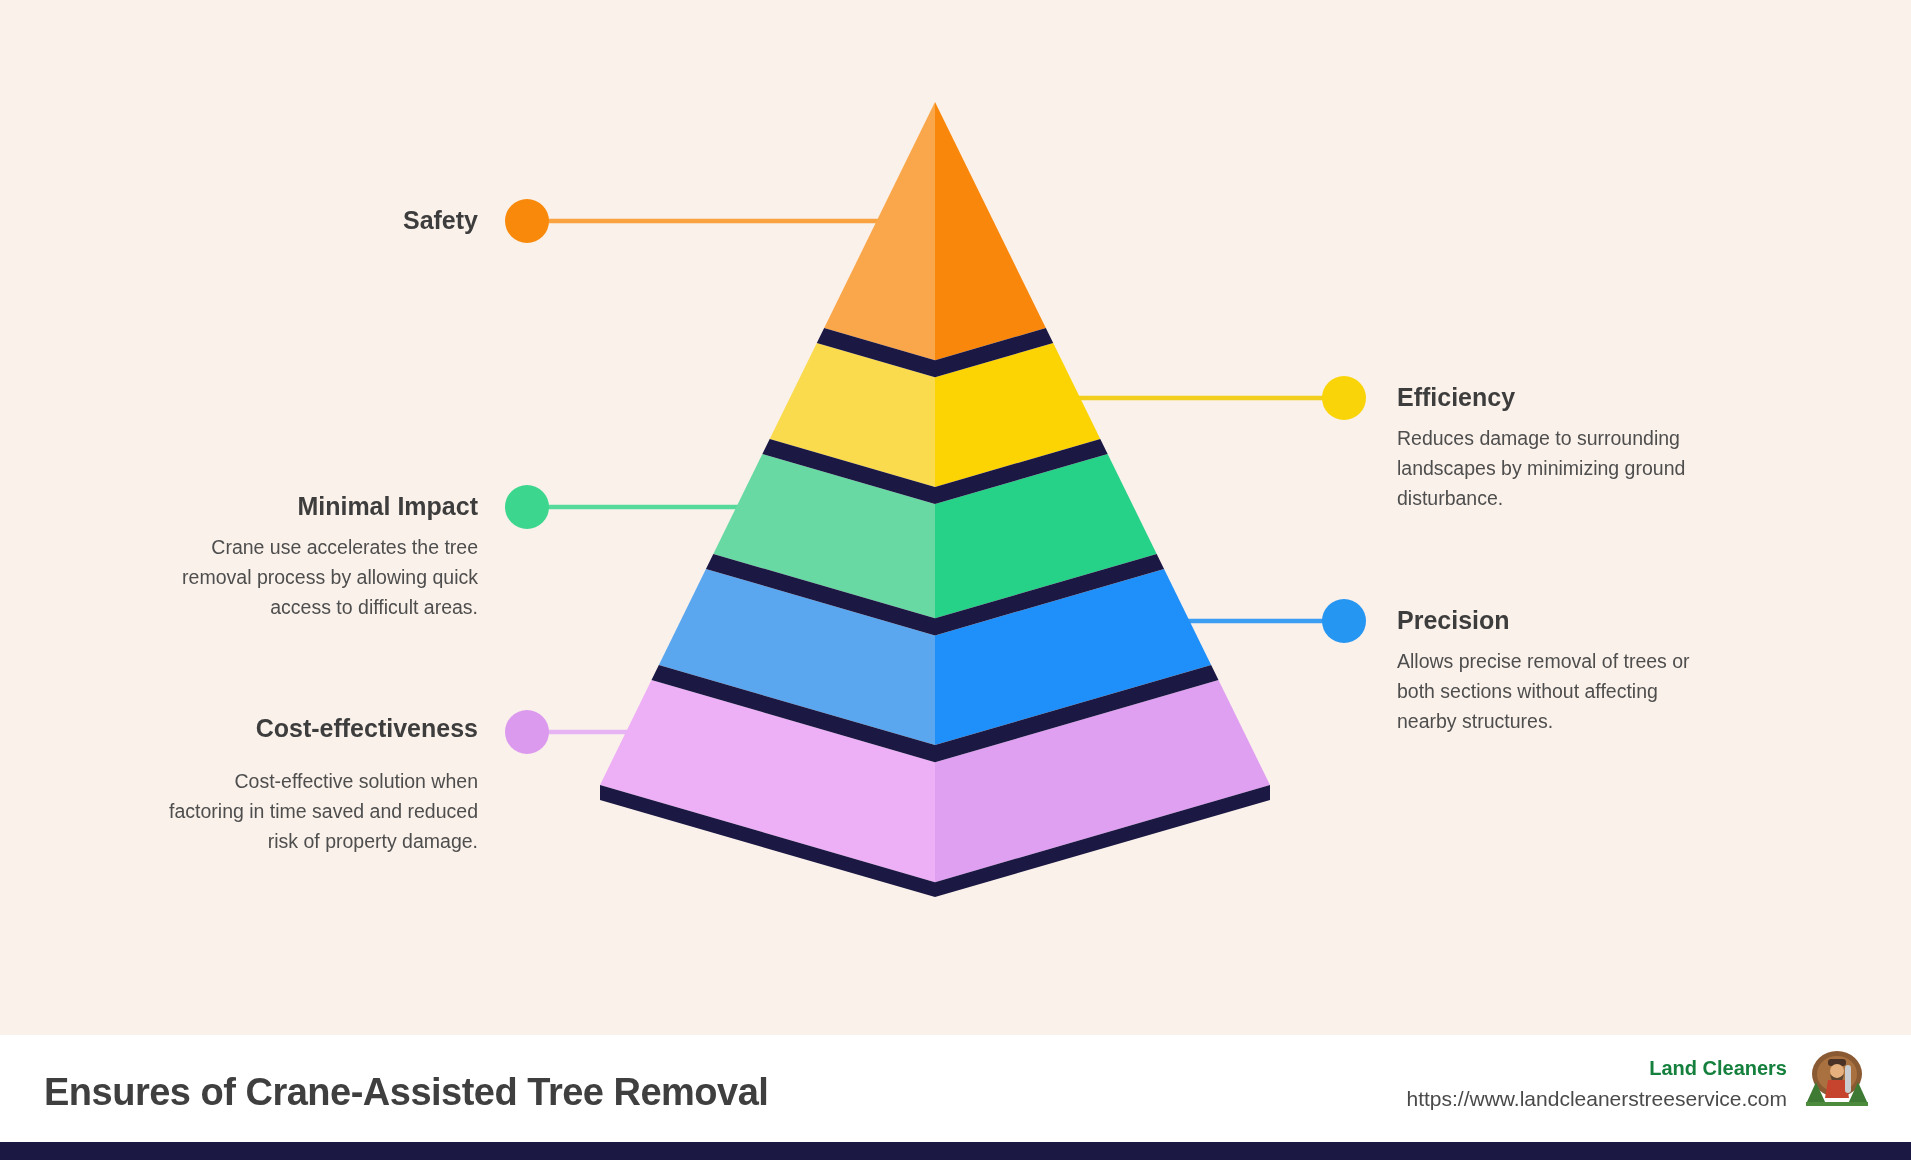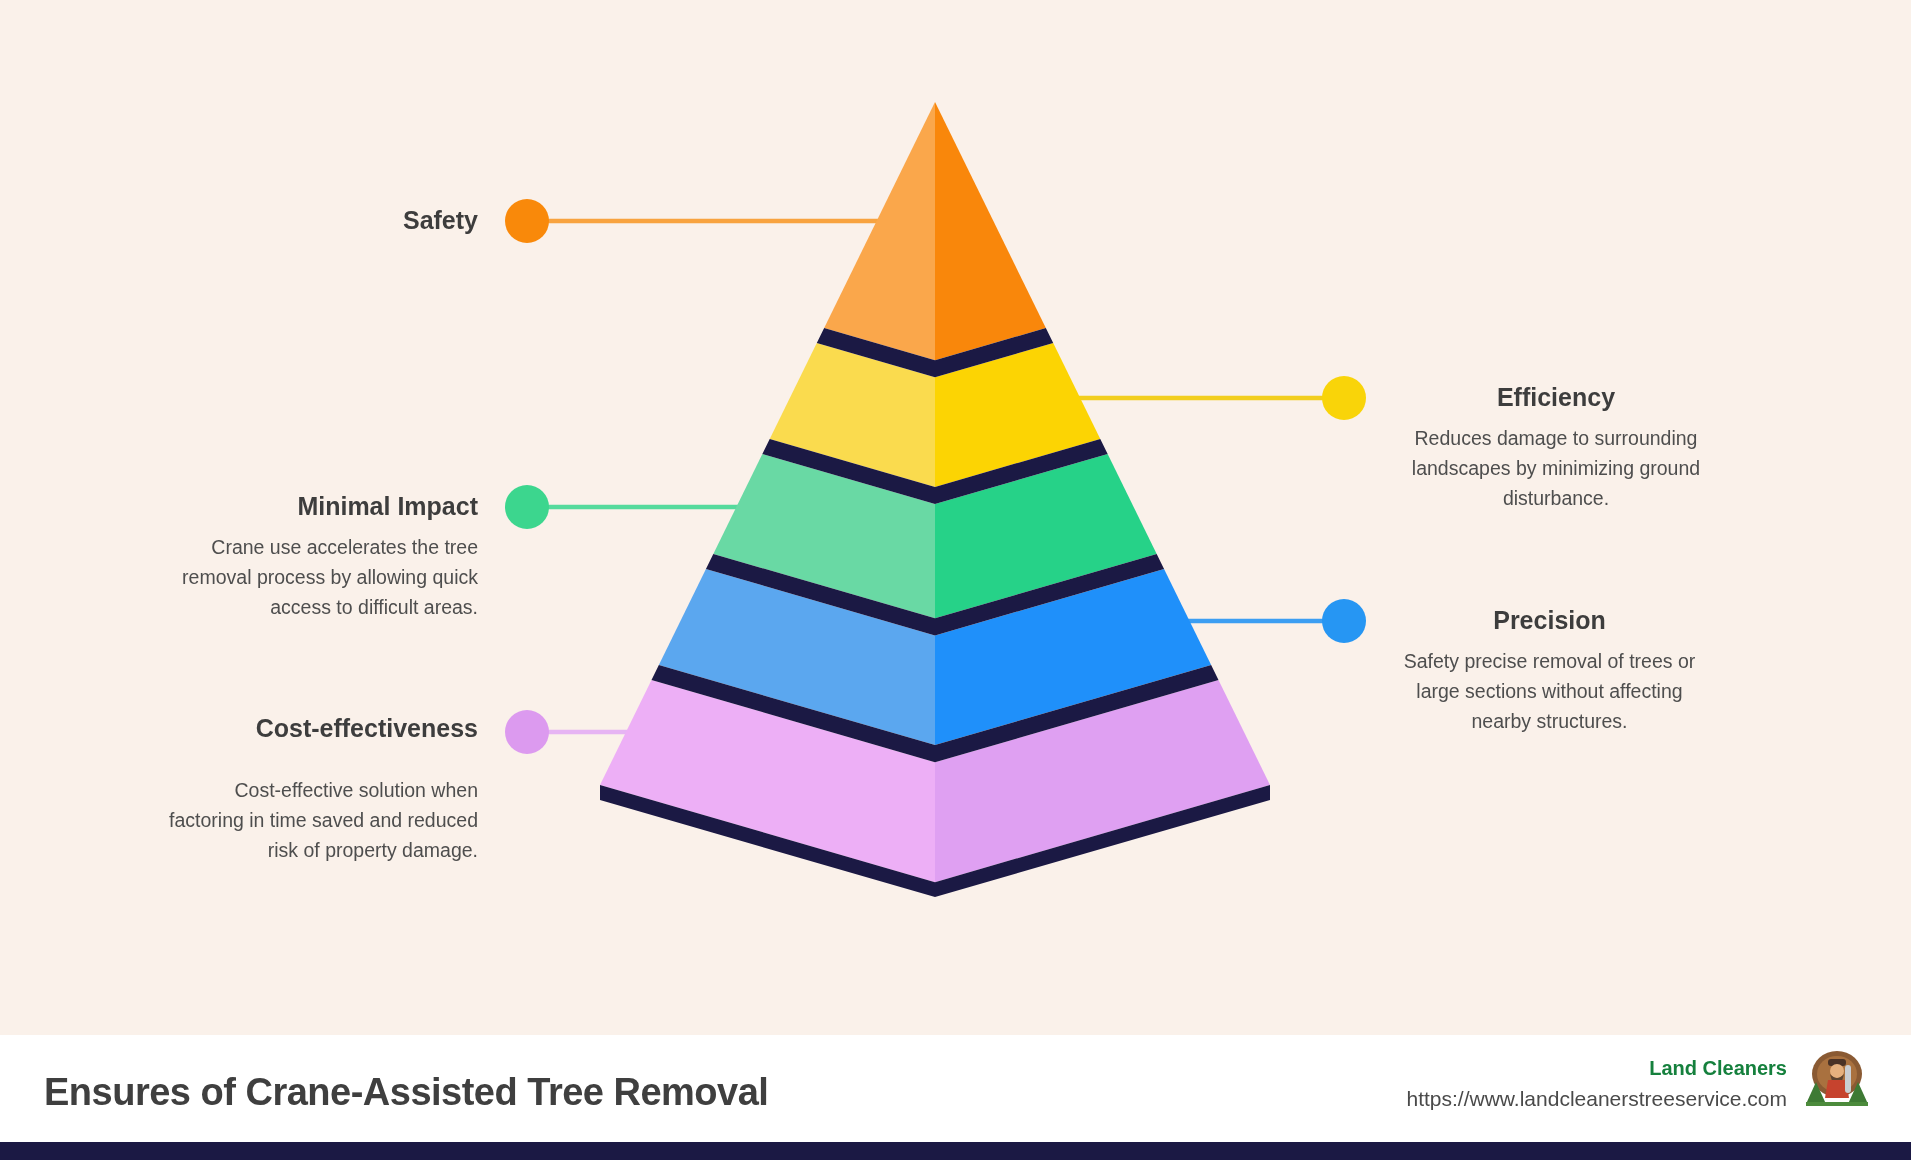--- a/index.html
+++ b/index.html
@@ -9,28 +9,28 @@
     background:var(--bg,#FAF1EA);
     font-family:"Liberation Sans",sans-serif;
     overflow:hidden;
   }
   #pyramid-svg{position:absolute;left:0;top:0;width:1911px;height:1160px}
 
   .label-block{position:absolute}
   .label-title{font-size:25px;font-weight:700;color:var(--title,#3D3D3D);line-height:32px;margin-bottom:10px}
   .label-desc{font-size:19.5px;color:var(--desc,#4E4E4E);line-height:30px}
   .side-left{text-align:right}
-  .side-right{text-align:center}
+  .side-right{text-align:left}
 
   .lb-safety{top:204px;right:1433px;width:345px}
   .lb-efficiency{top:381px;left:1397px;width:318px}
   .lb-minimal{top:490px;right:1433px;width:296px}
   .lb-precision{top:604px;left:1397px;width:305px}
   .lb-cost{top:712px;right:1433px;width:310px}
-  .lb-cost .label-title{margin-bottom:31px}
+  .lb-cost .label-title{margin-bottom:22px}
 
   .footer{position:absolute;left:0;top:1035px;width:1911px;height:107px;background:var(--footerbg,#FFFFFF)}
   .footer-title{position:absolute;left:44px;top:36px;font-size:38px;font-weight:700;color:#3F3F3F;letter-spacing:-0.5px;white-space:nowrap}
   .brand-name{position:absolute;right:124px;top:22px;font-size:20px;font-weight:700;color:#15803d;white-space:nowrap}
   .brand-url{position:absolute;right:124px;top:52px;font-size:21px;color:#4A4A4A;text-align:right;white-space:nowrap}
   .logo{position:absolute;right:41px;top:12px;width:66px;height:66px}
   .bottom-bar{position:absolute;left:0;top:1142px;width:1911px;height:18px;background:var(--navy,#1B1944)}
 </style>
 </head>
 <body>
@@ -72,21 +72,21 @@
   <div class="label-desc">Reduces damage to surrounding landscapes by minimizing ground disturbance.</div>
 </div>
 
 <div class="label-block side-left lb-minimal">
   <div class="label-title">Minimal Impact</div>
   <div class="label-desc">Crane use accelerates the tree removal process by allowing quick access to difficult areas.</div>
 </div>
 
 <div class="label-block side-right lb-precision">
   <div class="label-title">Precision</div>
-  <div class="label-desc">Safety precise removal of trees or large sections without affecting nearby structures.</div>
+  <div class="label-desc">Allows precise removal of trees or both sections without affecting nearby structures.</div>
 </div>
 
 <div class="label-block side-left lb-cost">
   <div class="label-title">Cost-effectiveness</div>
   <div class="label-desc">Cost-effective solution when factoring in time saved and reduced risk of property damage.</div>
 </div>
 
 <div class="footer">
   <div class="footer-title">Ensures of Crane-Assisted Tree Removal</div>
   <div class="brand-name">Land Cleaners</div>

